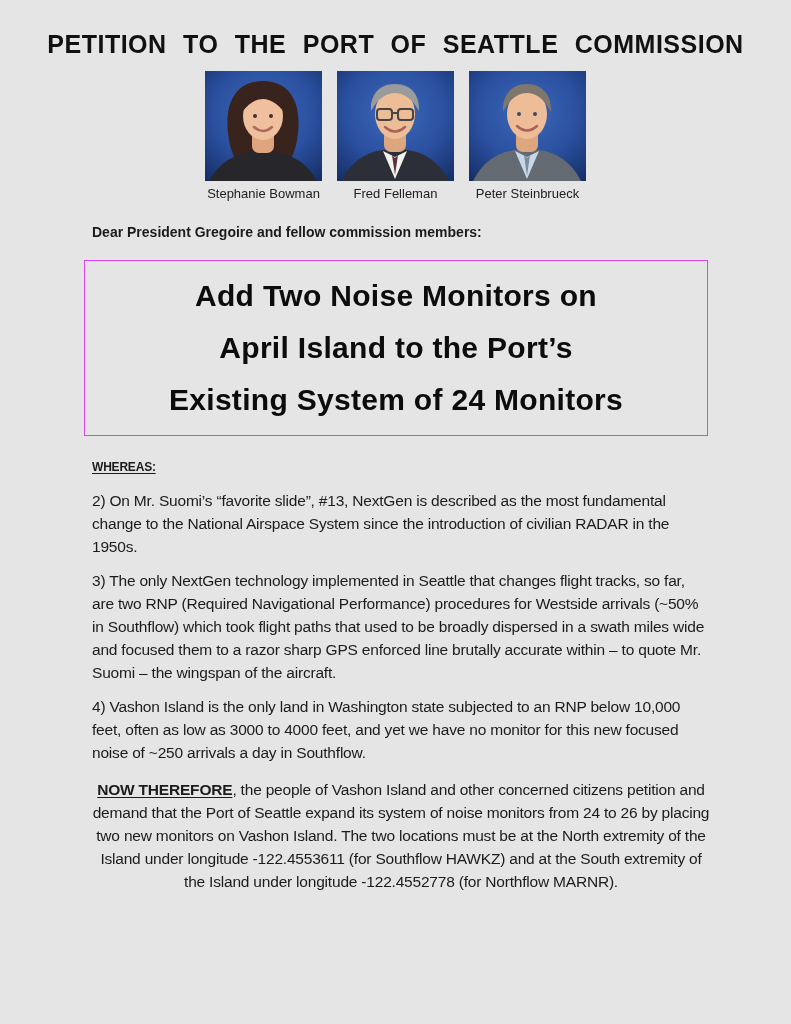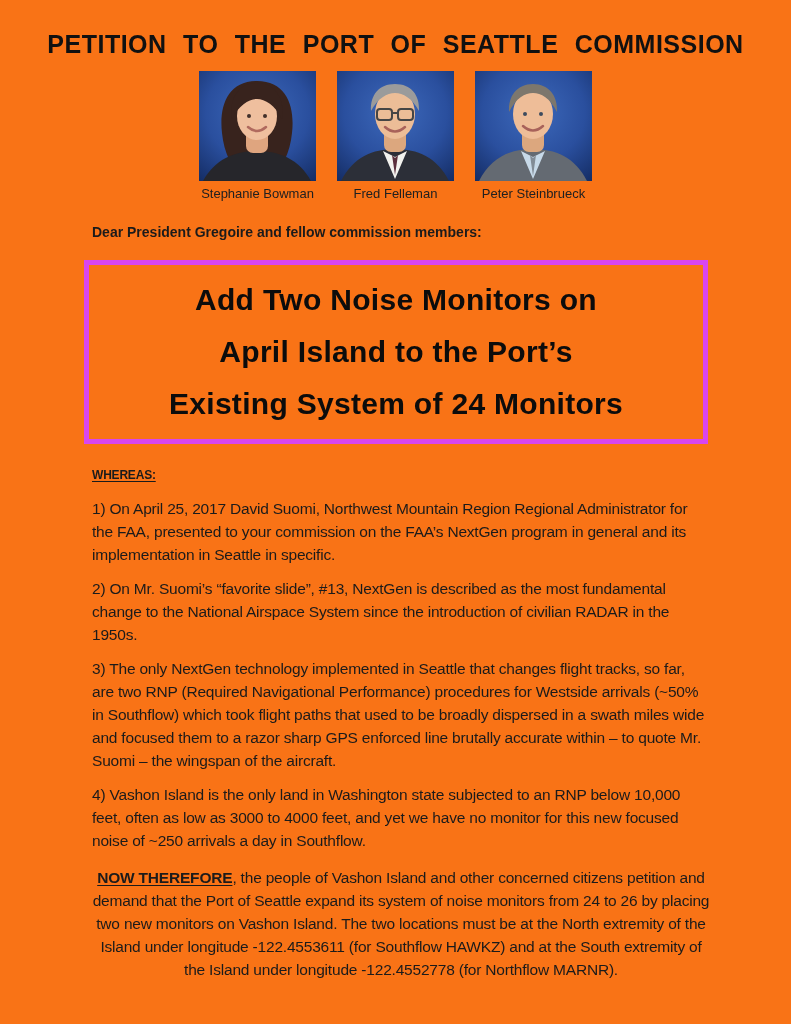--- a/index.html
+++ b/index.html
@@ -1,45 +1,45 @@
 <!DOCTYPE html>
 <html><head>
 <meta charset="utf-8">
 <style>
   * { box-sizing: border-box; }
   html, body { margin: 0; padding: 0; background: #ffffff; }
   .page {
-    width: 791px; height: 1024px; background: #f97316;
+    width: 791px; height: 1024px; background: #e5e5e5;
     font-family: "Liberation Sans", sans-serif;
     color: #1b1b1b; overflow: hidden; position: relative;
     padding-top: 30px;
   }
   .doc-title {
     margin: 0; text-align: center;
     font-size: 25px; font-weight: 700; letter-spacing: 0.5px; word-spacing: 9px;
     color: #111;
   }
   .photos-row {
-    display: flex; justify-content: center; gap: 21px; margin-top: 12px; align-items: center;
+    display: flex; justify-content: center; gap: 15px; margin-top: 12px; align-items: center;
   }
   .commissioner { width: 117px; margin: 0; }
   .photo {
     width: 117px; height: 110px; overflow: hidden; background: #24479a;
   }
   .photo svg { display: block; }
   .commissioner-name {
     text-align: center; font-size: 13px; margin-top: 5px; color: #202020;
     white-space: nowrap;
   }
   .salutation {
     margin: 23px 0 0 92px; font-size: 14px; color: #1b1b1b; font-weight: bold;
   }
   .headline-box {
     margin: 20px 0 0 84px; width: 624px;
-    border: 5px solid #d946ef;
+    border: 1px solid #d946ef;
     padding: 9px 4px;
     text-align: center;
   }
   .headline-line {
     font-size: 30px; line-height: 52px; font-weight: 800;
     color: #0c0c0c; letter-spacing: 0.3px;
   }
   .content {
     width: 618px; margin: 20px 0 0 92px;
     font-size: 15.5px; line-height: 23px; letter-spacing: -0.2px;
@@ -135,20 +135,19 @@
   <p class="salutation">Dear President Gregoire and fellow commission members:</p>
 
   <div class="headline-box">
     <div class="headline-line">Add Two Noise Monitors on</div>
     <div class="headline-line">April Island to the Port’s</div>
     <div class="headline-line">Existing System of 24 Monitors</div>
   </div>
 
   <div class="content">
     <p class="whereas-heading">WHEREAS:</p>
-    <p class="clause">1) On April 25, 2017 David Suomi, Northwest Mountain Region Regional Administrator for the FAA, presented to your commission on the FAA’s NextGen program in general and its implementation in Seattle in specific.</p>
     <p class="clause">2) On Mr. Suomi’s “favorite slide”, #13, NextGen is described as the most fundamental change to the National Airspace System since the introduction of civilian RADAR in the 1950s.</p>
     <p class="clause">3) The only NextGen technology implemented in Seattle that changes flight tracks, so far, are two RNP (Required Navigational Performance) procedures for Westside arrivals (~50% in Southflow) which took flight paths that used to be broadly dispersed in a swath miles wide and focused them to a razor sharp GPS enforced line brutally accurate within – to quote Mr. Suomi – the wingspan of the aircraft.</p>
     <p class="clause">4) Vashon Island is the only land in Washington state subjected to an RNP below 10,000 feet, often as low as 3000 to 4000 feet, and yet we have no monitor for this new focused noise of ~250 arrivals a day in Southflow.</p>
     <p class="therefore"><span class="therefore-lead">NOW THEREFORE</span><span>, the people of Vashon Island and other concerned citizens petition and demand that the Port of Seattle expand its system of noise monitors from 24 to 26 by placing two new monitors on Vashon Island.  The two locations must be at the North extremity of the Island under longitude -122.4553611 (for Southflow HAWKZ) and at the South extremity of the Island under longitude -122.4552778 (for Northflow MARNR).</span></p>
   </div>
 
 </div>
 
 </body></html>

